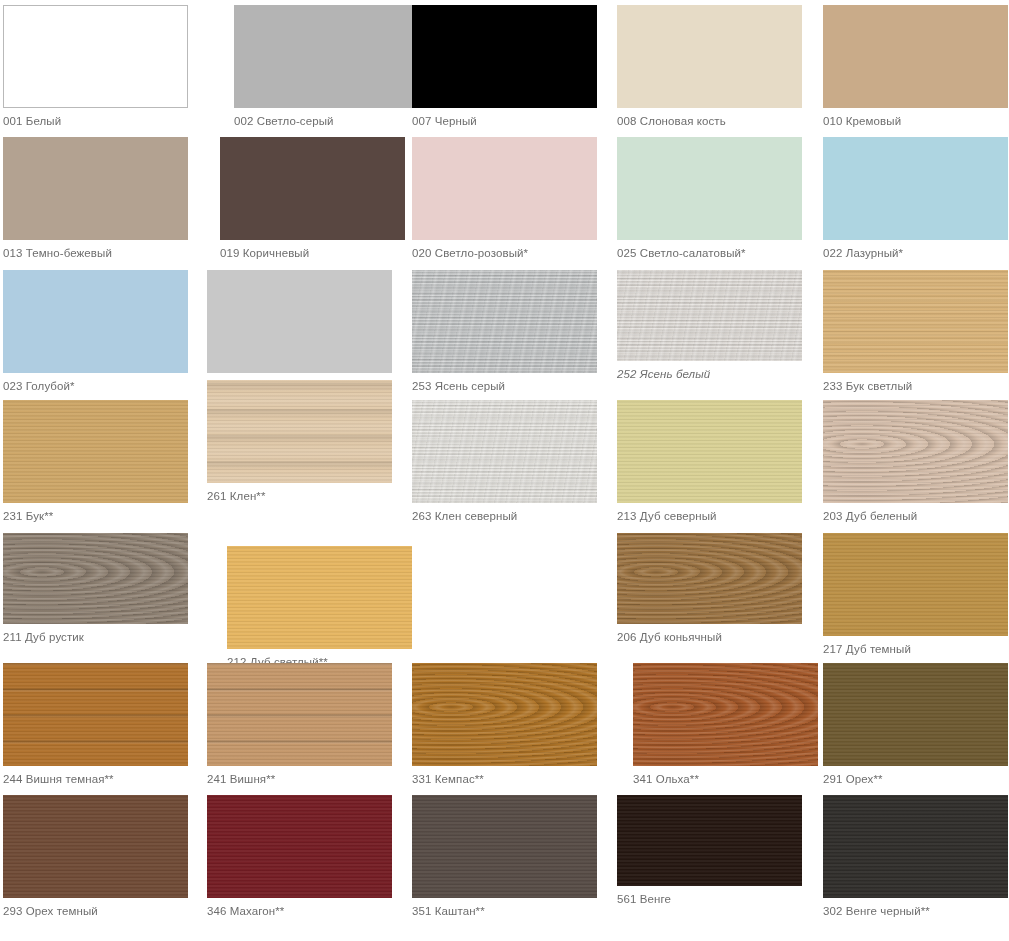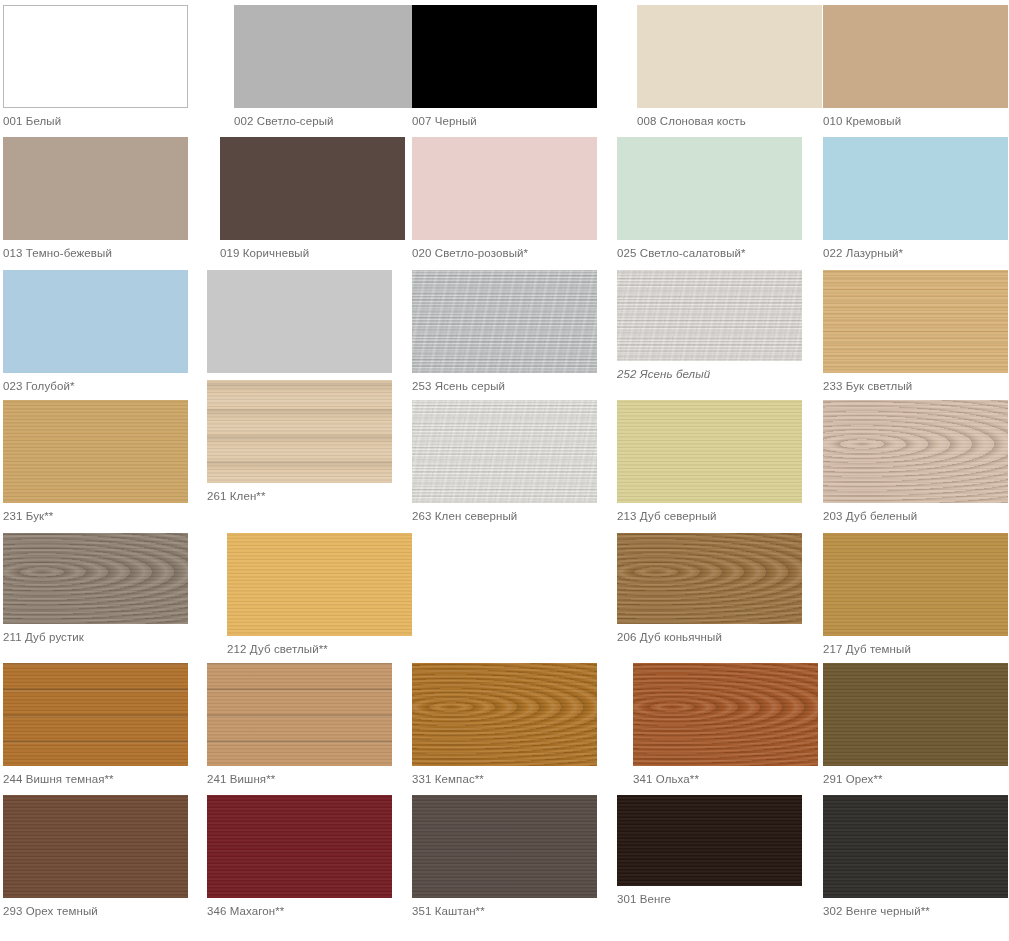--- a/index.html
+++ b/index.html
@@ -158,21 +158,21 @@
       <div class="swatch-label">001 Белый</div>
     </div>
     <div class="swatch-cell" style="left: 207px; top: 5px; padding-left: 27px;">
       <div class="swatch-chip" style="background: rgb(180, 180, 180);"></div>
       <div class="swatch-label">002 Светло-серый</div>
     </div>
     <div class="swatch-cell" style="left: 412px; top: 5px;">
       <div class="swatch-chip" style="background: rgb(0, 0, 0);"></div>
       <div class="swatch-label">007 Черный</div>
     </div>
-    <div class="swatch-cell" style="left: 617px; top: 5px; margin-left: 20px;">
+    <div class="swatch-cell" style="left: 617px; top: 5px;">
       <div class="swatch-chip" style="background: rgb(230, 219, 198);"></div>
       <div class="swatch-label">008 Слоновая кость</div>
     </div>
     <div class="swatch-cell" style="left: 823px; top: 5px;">
       <div class="swatch-chip" style="background: rgb(201, 171, 137);"></div>
       <div class="swatch-label">010 Кремовый</div>
     </div>
     <div class="swatch-cell" style="left: 3px; top: 137px;">
       <div class="swatch-chip" style="background: rgb(179, 162, 145);"></div>
       <div class="swatch-label">013 Темно-бежевый</div>
@@ -255,21 +255,21 @@
       </div>
       <div class="swatch-label">203 Дуб беленый</div>
     </div>
     <div class="swatch-cell" style="left: 3px; top: 533px;">
       <div class="swatch-chip" style="background: rgb(141, 127, 112); height: 91px;">
         <span class="grain tex-swirl"></span>
         <span class="grain tex-lines"></span>
       </div>
       <div class="swatch-label">211 Дуб рустик</div>
     </div>
-    <div class="swatch-cell" style="left: 207px; top: 533px; padding-left: 20px;">
+    <div class="swatch-cell" style="left: 207px; top: 546px; padding-left: 20px;">
       <div class="swatch-chip" style="background: rgb(230, 182, 97);">
         <span class="grain tex-lines"></span>
       </div>
       <div class="swatch-label">212 Дуб светлый**</div>
     </div>
     <div class="swatch-cell" style="left: 617px; top: 533px;">
       <div class="swatch-chip" style="background: rgb(154, 113, 63); height: 91px;">
         <span class="grain tex-swirl"></span>
         <span class="grain tex-lines"></span>
       </div>
@@ -330,21 +330,21 @@
     <div class="swatch-cell" style="left: 412px; top: 795px;">
       <div class="swatch-chip" style="background: rgb(86, 75, 69);">
         <span class="grain tex-lines"></span>
       </div>
       <div class="swatch-label">351 Каштан**</div>
     </div>
     <div class="swatch-cell" style="left: 617px; top: 795px;">
       <div class="swatch-chip" style="background: rgb(36, 22, 16); height: 91px;">
         <span class="grain tex-lines"></span>
       </div>
-      <div class="swatch-label">301 Венге</div>
+      <div class="swatch-label">561 Венге</div>
     </div>
     <div class="swatch-cell" style="left: 823px; top: 795px;">
       <div class="swatch-chip" style="background: rgb(47, 45, 42);">
         <span class="grain tex-lines"></span>
       </div>
       <div class="swatch-label">302 Венге черный**</div>
     </div>
   </div>
 
 </body></html>

